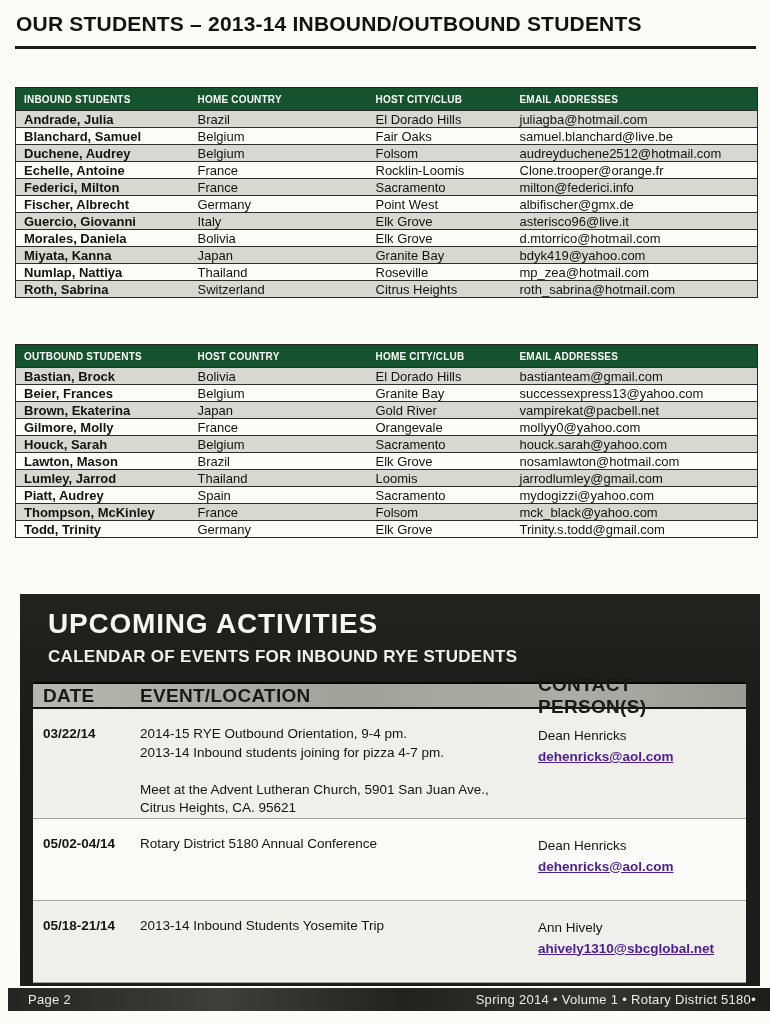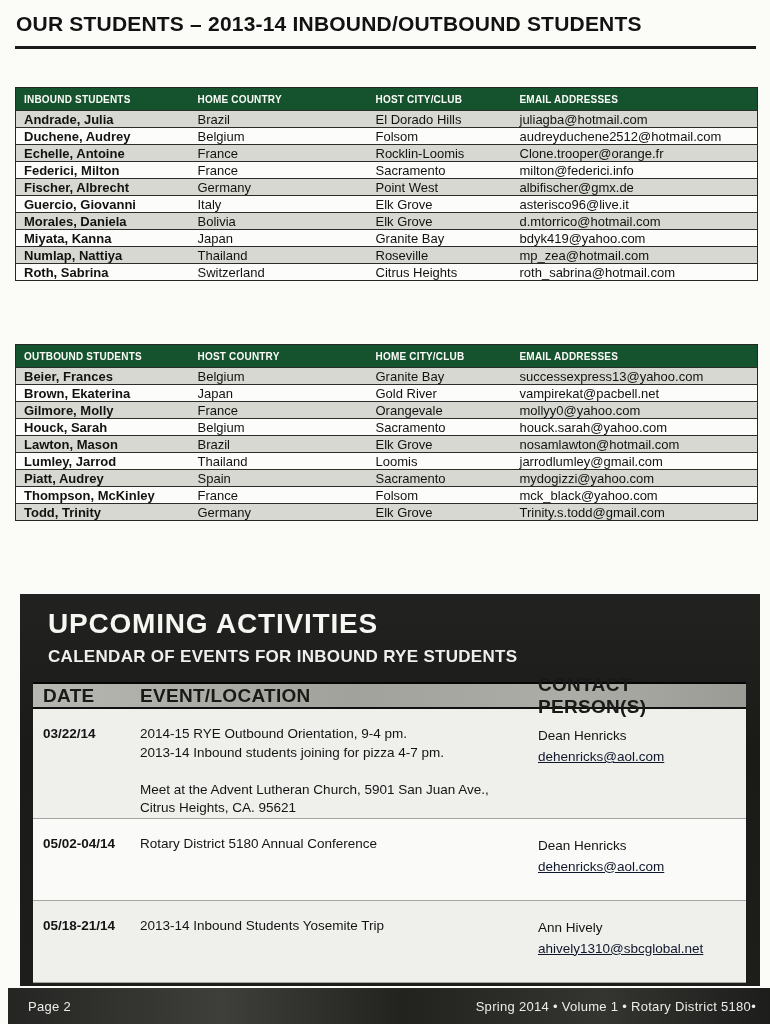--- a/index.html
+++ b/index.html
@@ -61,25 +61,25 @@
   .cal-h-event{width:398px;}
   .cal-h-contact{width:200px;}
   .cal-body{background:#f6f6f3;}
   .cal-row{display:flex;min-height:65px;padding-top:16px;border-bottom:1px solid #a5a5a0;box-sizing:content-box;}
   .cal-row:nth-child(odd){background:#efefec;}
   .cal-row:nth-child(even){background:#fafaf8;}
   .cal-date{width:97px;padding-left:10px;font-weight:bold;font-size:13.5px;line-height:18.5px;}
   .cal-event{width:398px;font-size:13.5px;}
   .ev-line{line-height:18.5px;}
   .cal-contact{width:200px;font-size:13.5px;line-height:21px;}
-  .contact-email{text-decoration:underline;color:#0f172a;display:inline-block;}
+  .contact-email{text-decoration:underline;color:#4c1d95;display:inline-block;font-weight:bold;}
 
   
   .footer-bar{
-    position:absolute;left:8px;top:988px;width:762px;height:36px;box-sizing:border-box;
+    position:absolute;left:8px;top:988px;width:762px;height:23px;box-sizing:border-box;
     background:linear-gradient(90deg,#252523 0%,#3e3e3a 28%,#22221f 52%,#343431 78%,#1d1d1b 100%);
     color:#ecece8;display:flex;justify-content:space-between;align-items:center;
     padding:0 14px 0 20px;font-size:13px;letter-spacing:.3px;
   }
 </style>
 </head>
 <body>
 
 <h1 class="page-title">OUR STUDENTS – 2013-14 INBOUND/OUTBOUND STUDENTS</h1>
 <div class="title-rule"></div>
@@ -100,20 +100,26 @@
       </tr>
     </thead>
   <tbody id="inbound-body">
       <tr>
         <td class="name">Andrade, Julia</td>
         <td>Brazil</td>
         <td>El Dorado Hills</td>
         <td>juliagba@hotmail.com</td>
       </tr>
       <tr>
+        <td class="name">Blanchard, Samuel</td>
+        <td>Belgium</td>
+        <td>Fair Oaks</td>
+        <td>samuel.blanchard@live.be</td>
+      </tr>
+      <tr>
         <td class="name">Duchene, Audrey</td>
         <td>Belgium</td>
         <td>Folsom</td>
         <td>audreyduchene2512@hotmail.com</td>
       </tr>
       <tr>
         <td class="name">Echelle, Antoine</td>
         <td>France</td>
         <td>Rocklin-Loomis</td>
         <td>Clone.trooper@orange.fr</td>
@@ -172,20 +178,26 @@
     </colgroup>
   <thead>
       <tr id="outbound-head">
         <th>OUTBOUND STUDENTS</th>
         <th>HOST COUNTRY</th>
         <th>HOME CITY/CLUB</th>
         <th>EMAIL ADDRESSES</th>
       </tr>
     </thead>
   <tbody id="outbound-body">
+      <tr>
+        <td class="name">Bastian, Brock</td>
+        <td>Bolivia</td>
+        <td>El Dorado Hills</td>
+        <td>bastianteam@gmail.com</td>
+      </tr>
       <tr>
         <td class="name">Beier, Frances</td>
         <td>Belgium</td>
         <td>Granite Bay</td>
         <td>successexpress13@yahoo.com</td>
       </tr>
       <tr>
         <td class="name">Brown, Ekaterina</td>
         <td>Japan</td>
         <td>Gold River</td>

